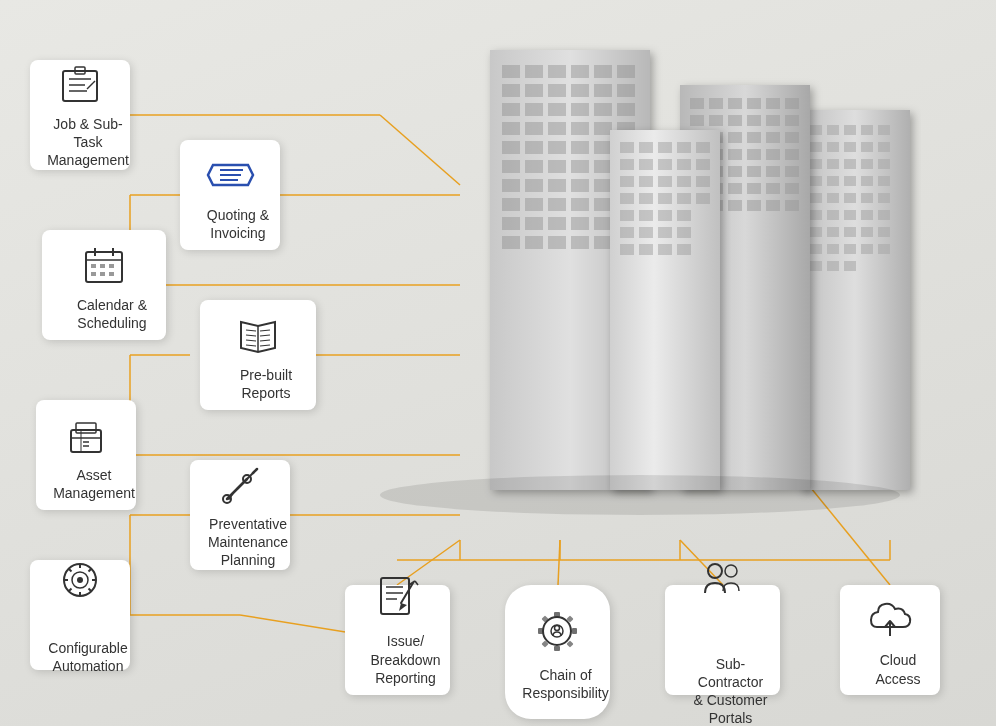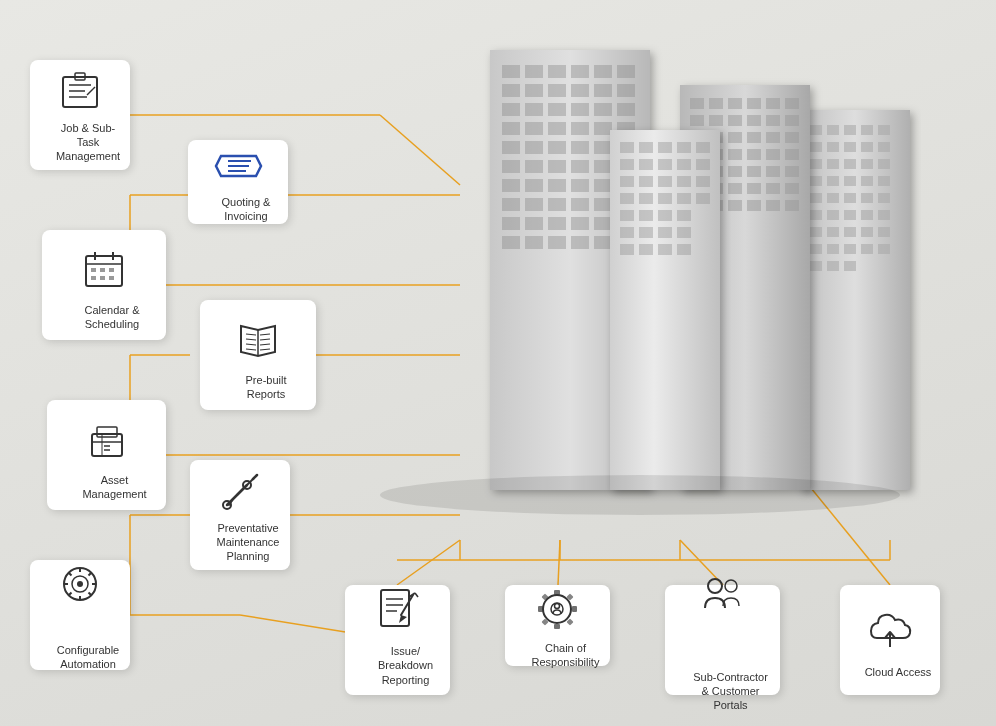--- a/index.html
+++ b/index.html
@@ -46,41 +46,41 @@
     .feature-box .icon-area {
       width: 60px;
       height: 60px;
       display: flex;
       align-items: center;
       justify-content: center;
       margin-bottom: 4px;
     }
 
     .feature-box .label {
-      font-size: 11px;
+      font-size: 14px;
       color: #333;
       line-height: 1.3;
       font-weight: 500;
       margin-left: 16px;
     }
 
     
     .box-job { width: 100px; height: 110px; left: 30px; top: 60px; }
     .box-calendar { width: 124px; height: 110px; left: 42px; top: 230px; }
-    .box-asset { width: 119px; height: 110px; left: 47px; top: 400px; }
+    .box-asset { width: 100px; height: 110px; left: 36px; top: 400px; }
     .box-automation { width: 100px; height: 110px; left: 30px; top: 560px; gap: 30px; }
 
     
-    .box-quoting { width: 100px; height: 84px; left: 188px; top: 140px; }
+    .box-quoting { width: 100px; height: 110px; left: 180px; top: 140px; }
     .box-reports { width: 116px; height: 110px; left: 200px; top: 300px; }
     .box-preventative { width: 100px; height: 110px; left: 190px; top: 460px; align-items: center; }
 
     
     .box-issue { width: 105px; height: 110px; left: 345px; top: 585px; justify-content: flex-end; }
-    .box-chain { width: 105px; height: 81px; left: 505px; top: 585px; }
+    .box-chain { width: 105px; height: 134px; left: 505px; top: 585px; border-radius: 26px; }
     .box-subcontractor { width: 115px; height: 110px; left: 665px; top: 585px; gap: 43px; }
     .box-cloud { width: 100px; height: 110px; left: 840px; top: 585px; }
 
     
     .building-svg {
       position: absolute;
       left: 360px;
       top: 20px;
       width: 580px;
       height: 530px;

